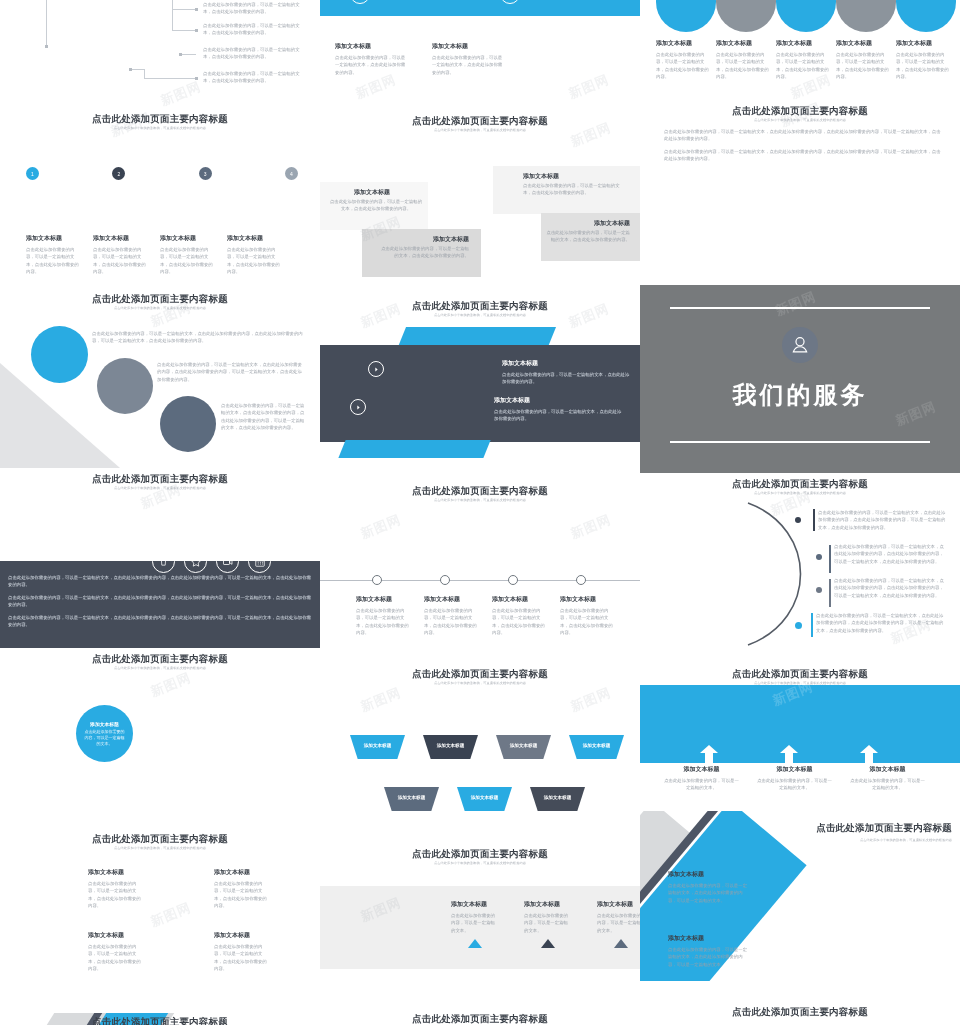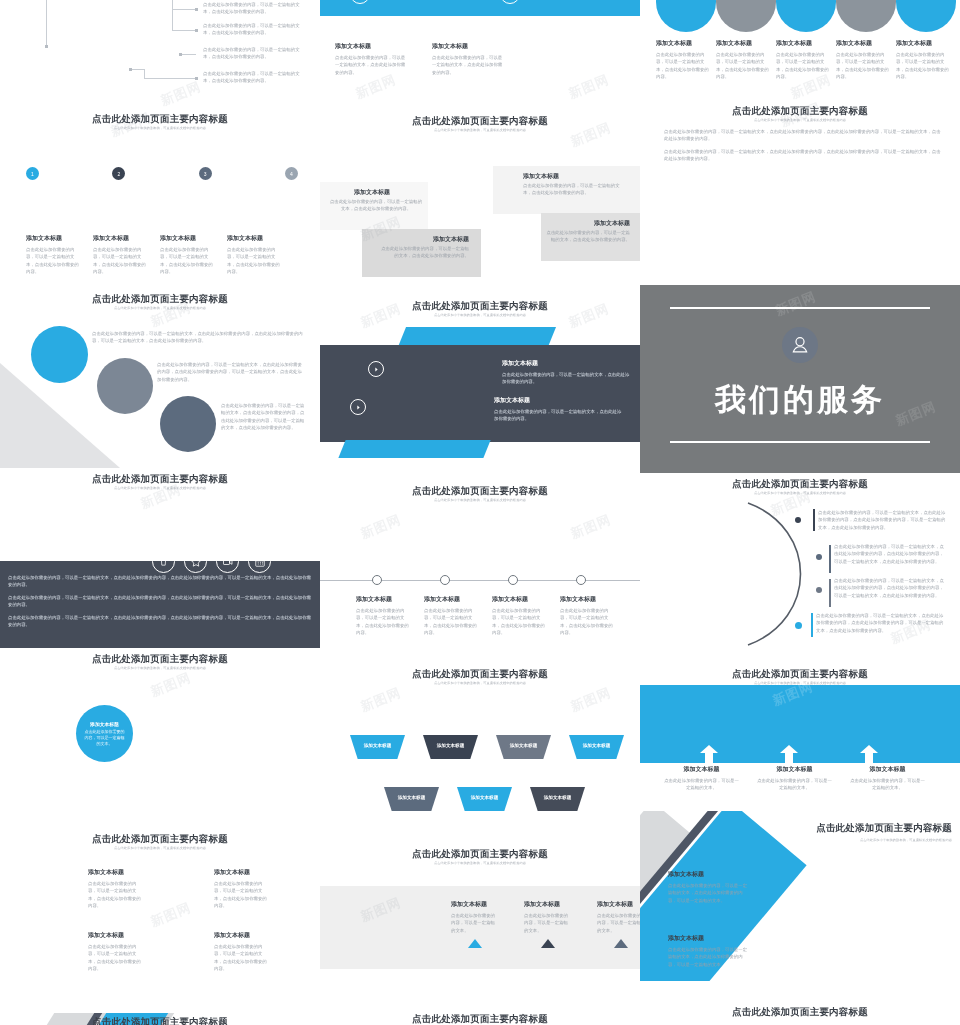--- a/index.html
+++ b/index.html
@@ -412,21 +412,21 @@
     </div>
 
     <div class="slide" style="height:188px;background:#777A7C">
       <div class="abs" style="left:30px;top:22px;width:260px;height:2px;background:#fff"></div>
       <div class="circ abs" style="left:142px;top:42px;width:36px;height:36px;background:#6D7786">
         <svg width="22" height="22" viewBox="0 0 24 24" fill="none" stroke="#fff" stroke-width="1.3">
           <circle cx="12" cy="8.4" r="4.4"></circle>
             <path d="M4.8 19.4c1.3-3.6 4-5.5 7.2-5.5s5.9 1.9 7.2 5.5z"></path>
         </svg>
       </div>
-      <div class="abs" style="left:0;top:94px;width:320px;text-align:center;color:#fff;font-size:31px;font-weight:bold;letter-spacing:3px;font-family:'Liberation Serif',serif">我们的服务</div>
+      <div class="abs" style="left:0;top:94px;width:320px;text-align:center;color:#fff;font-size:24px;font-weight:bold;letter-spacing:3px;font-family:'Liberation Serif',serif">我们的服务</div>
       <div class="abs" style="left:30px;top:156px;width:260px;height:2px;background:#fff"></div>
       <div class="wm" style="left:135px;top:10px;color:rgba(255,255,255,.13)">新图网</div>
       <div class="wm" style="left:255px;top:120px;color:rgba(255,255,255,.12)">新图网</div>
     </div>
 
     <div class="slide" style="height:190px">
       <div class="hd">
         <div class="ttl">点击此处添加页面主要内容标题</div>
         <div class="sub">点击此处添加小字标题的副标题，可直接粘贴文档中的段落内容</div>
       </div>

